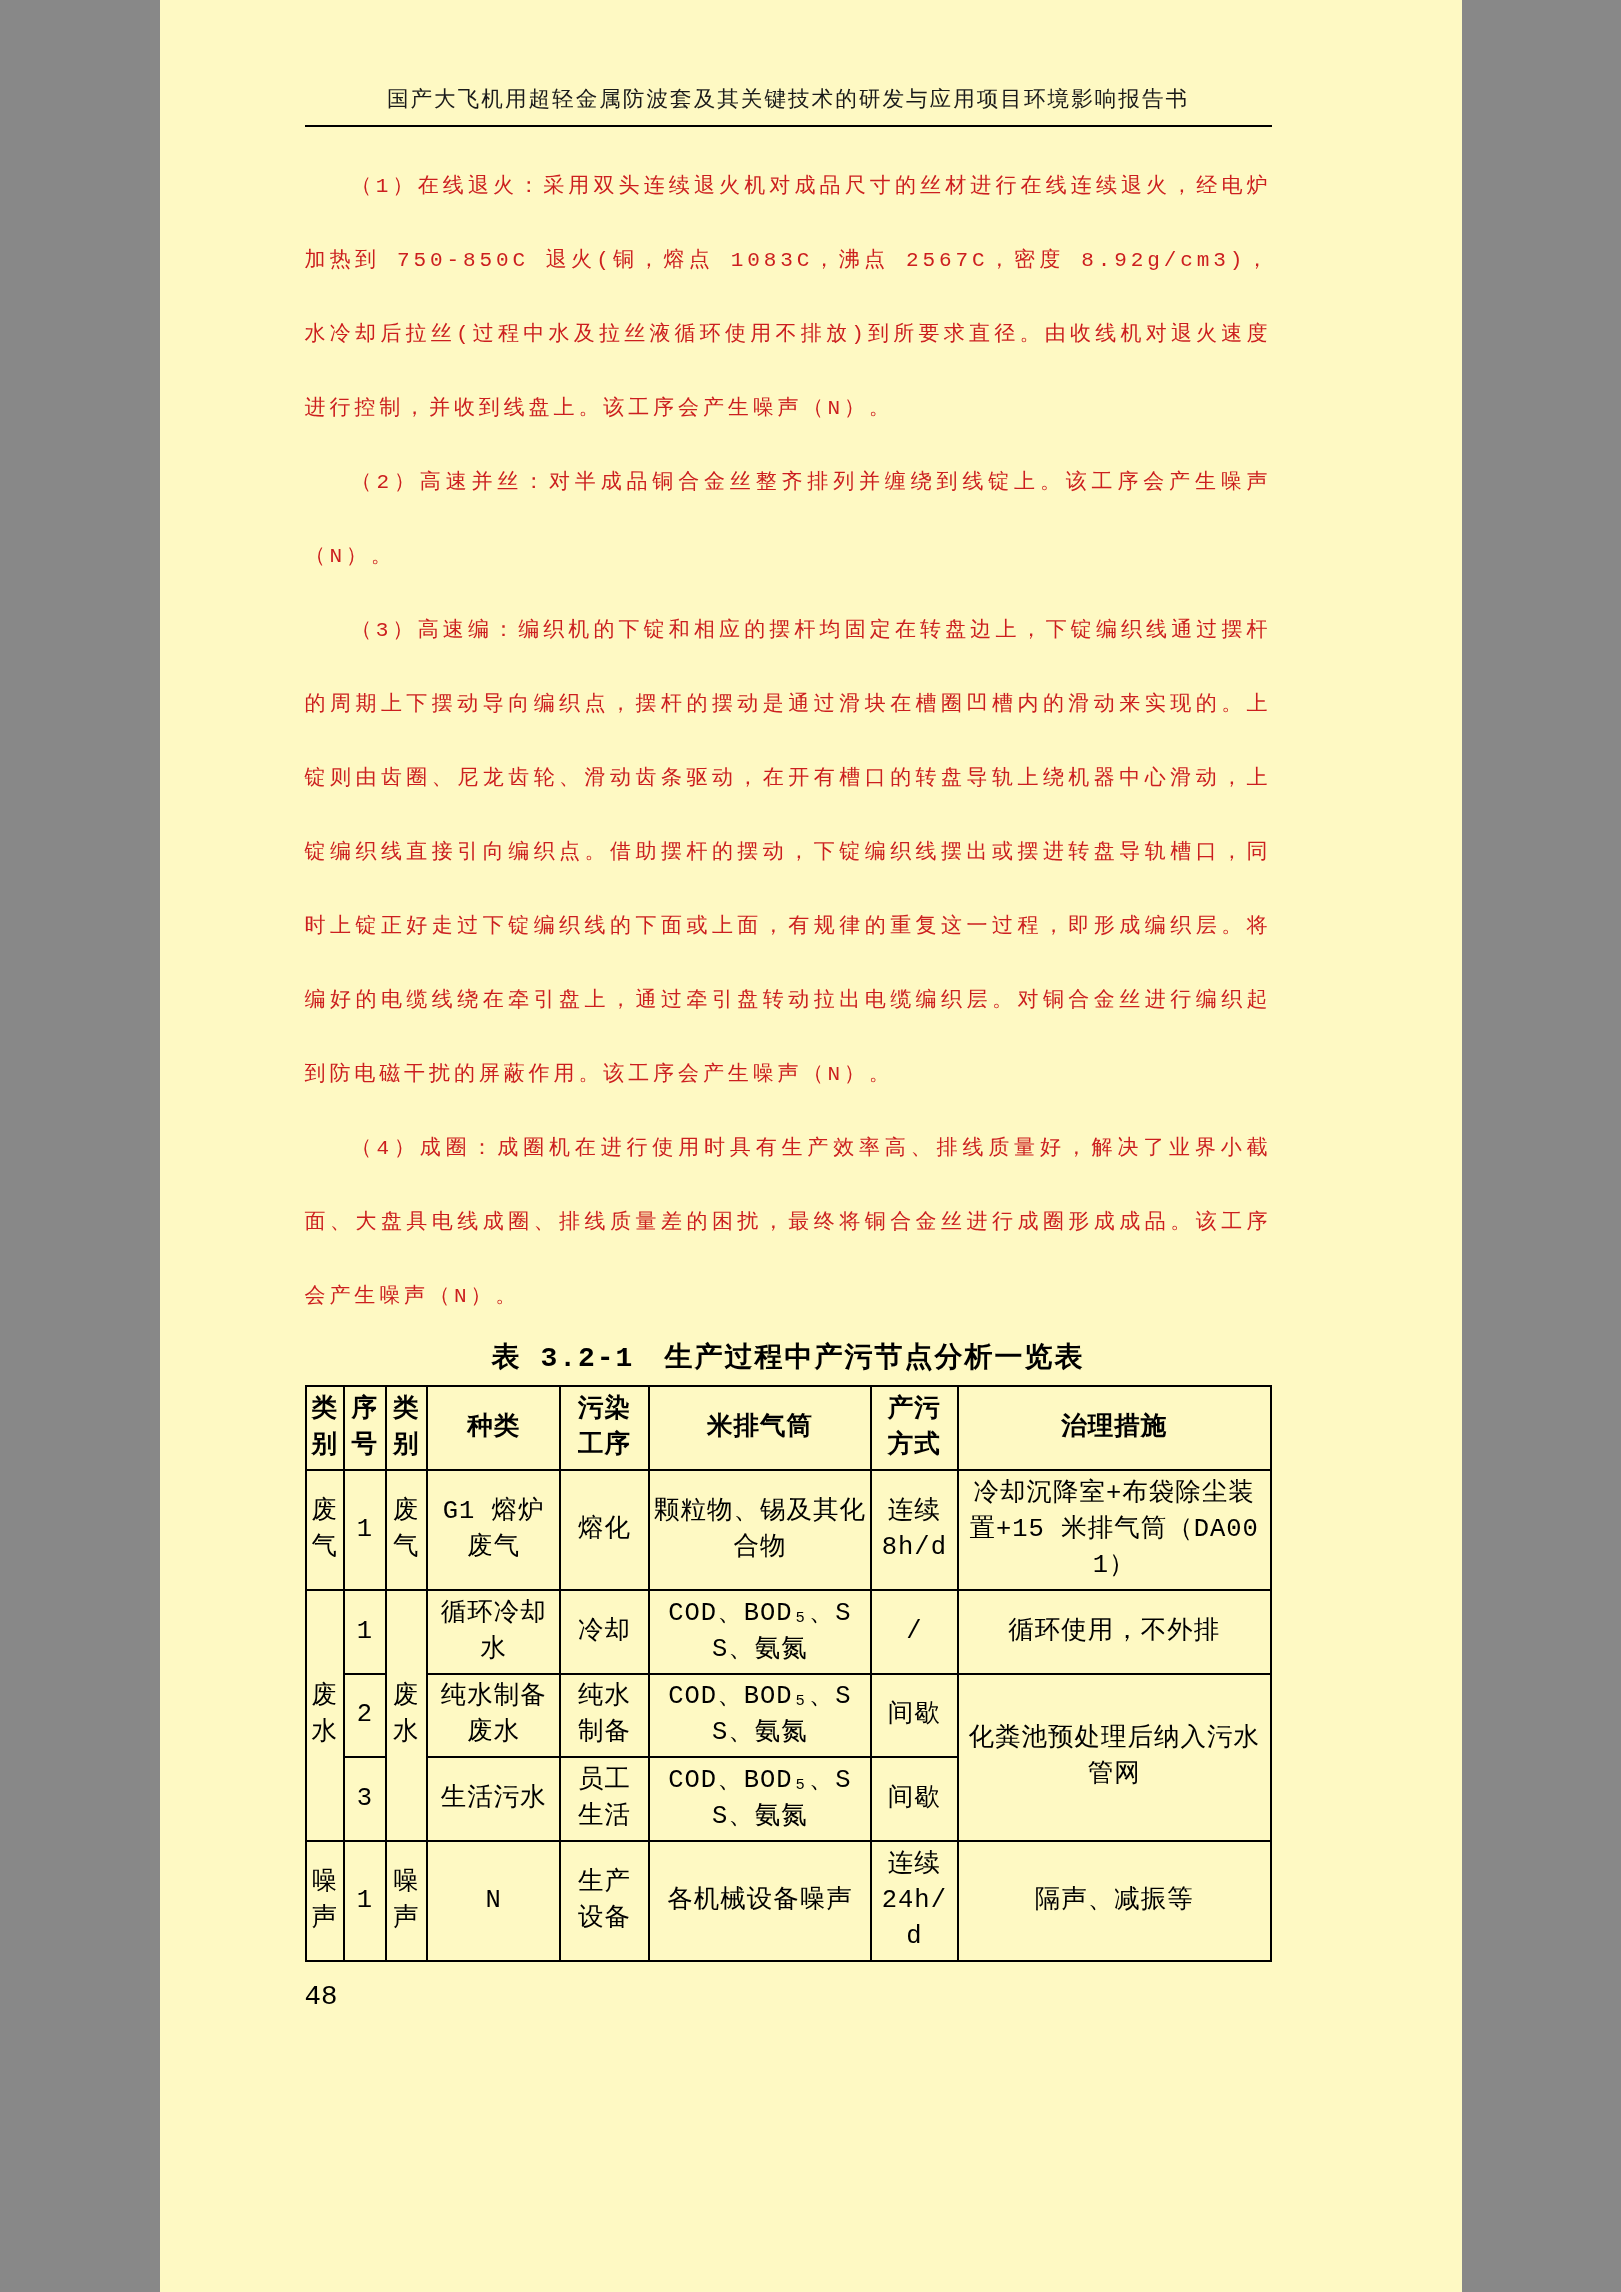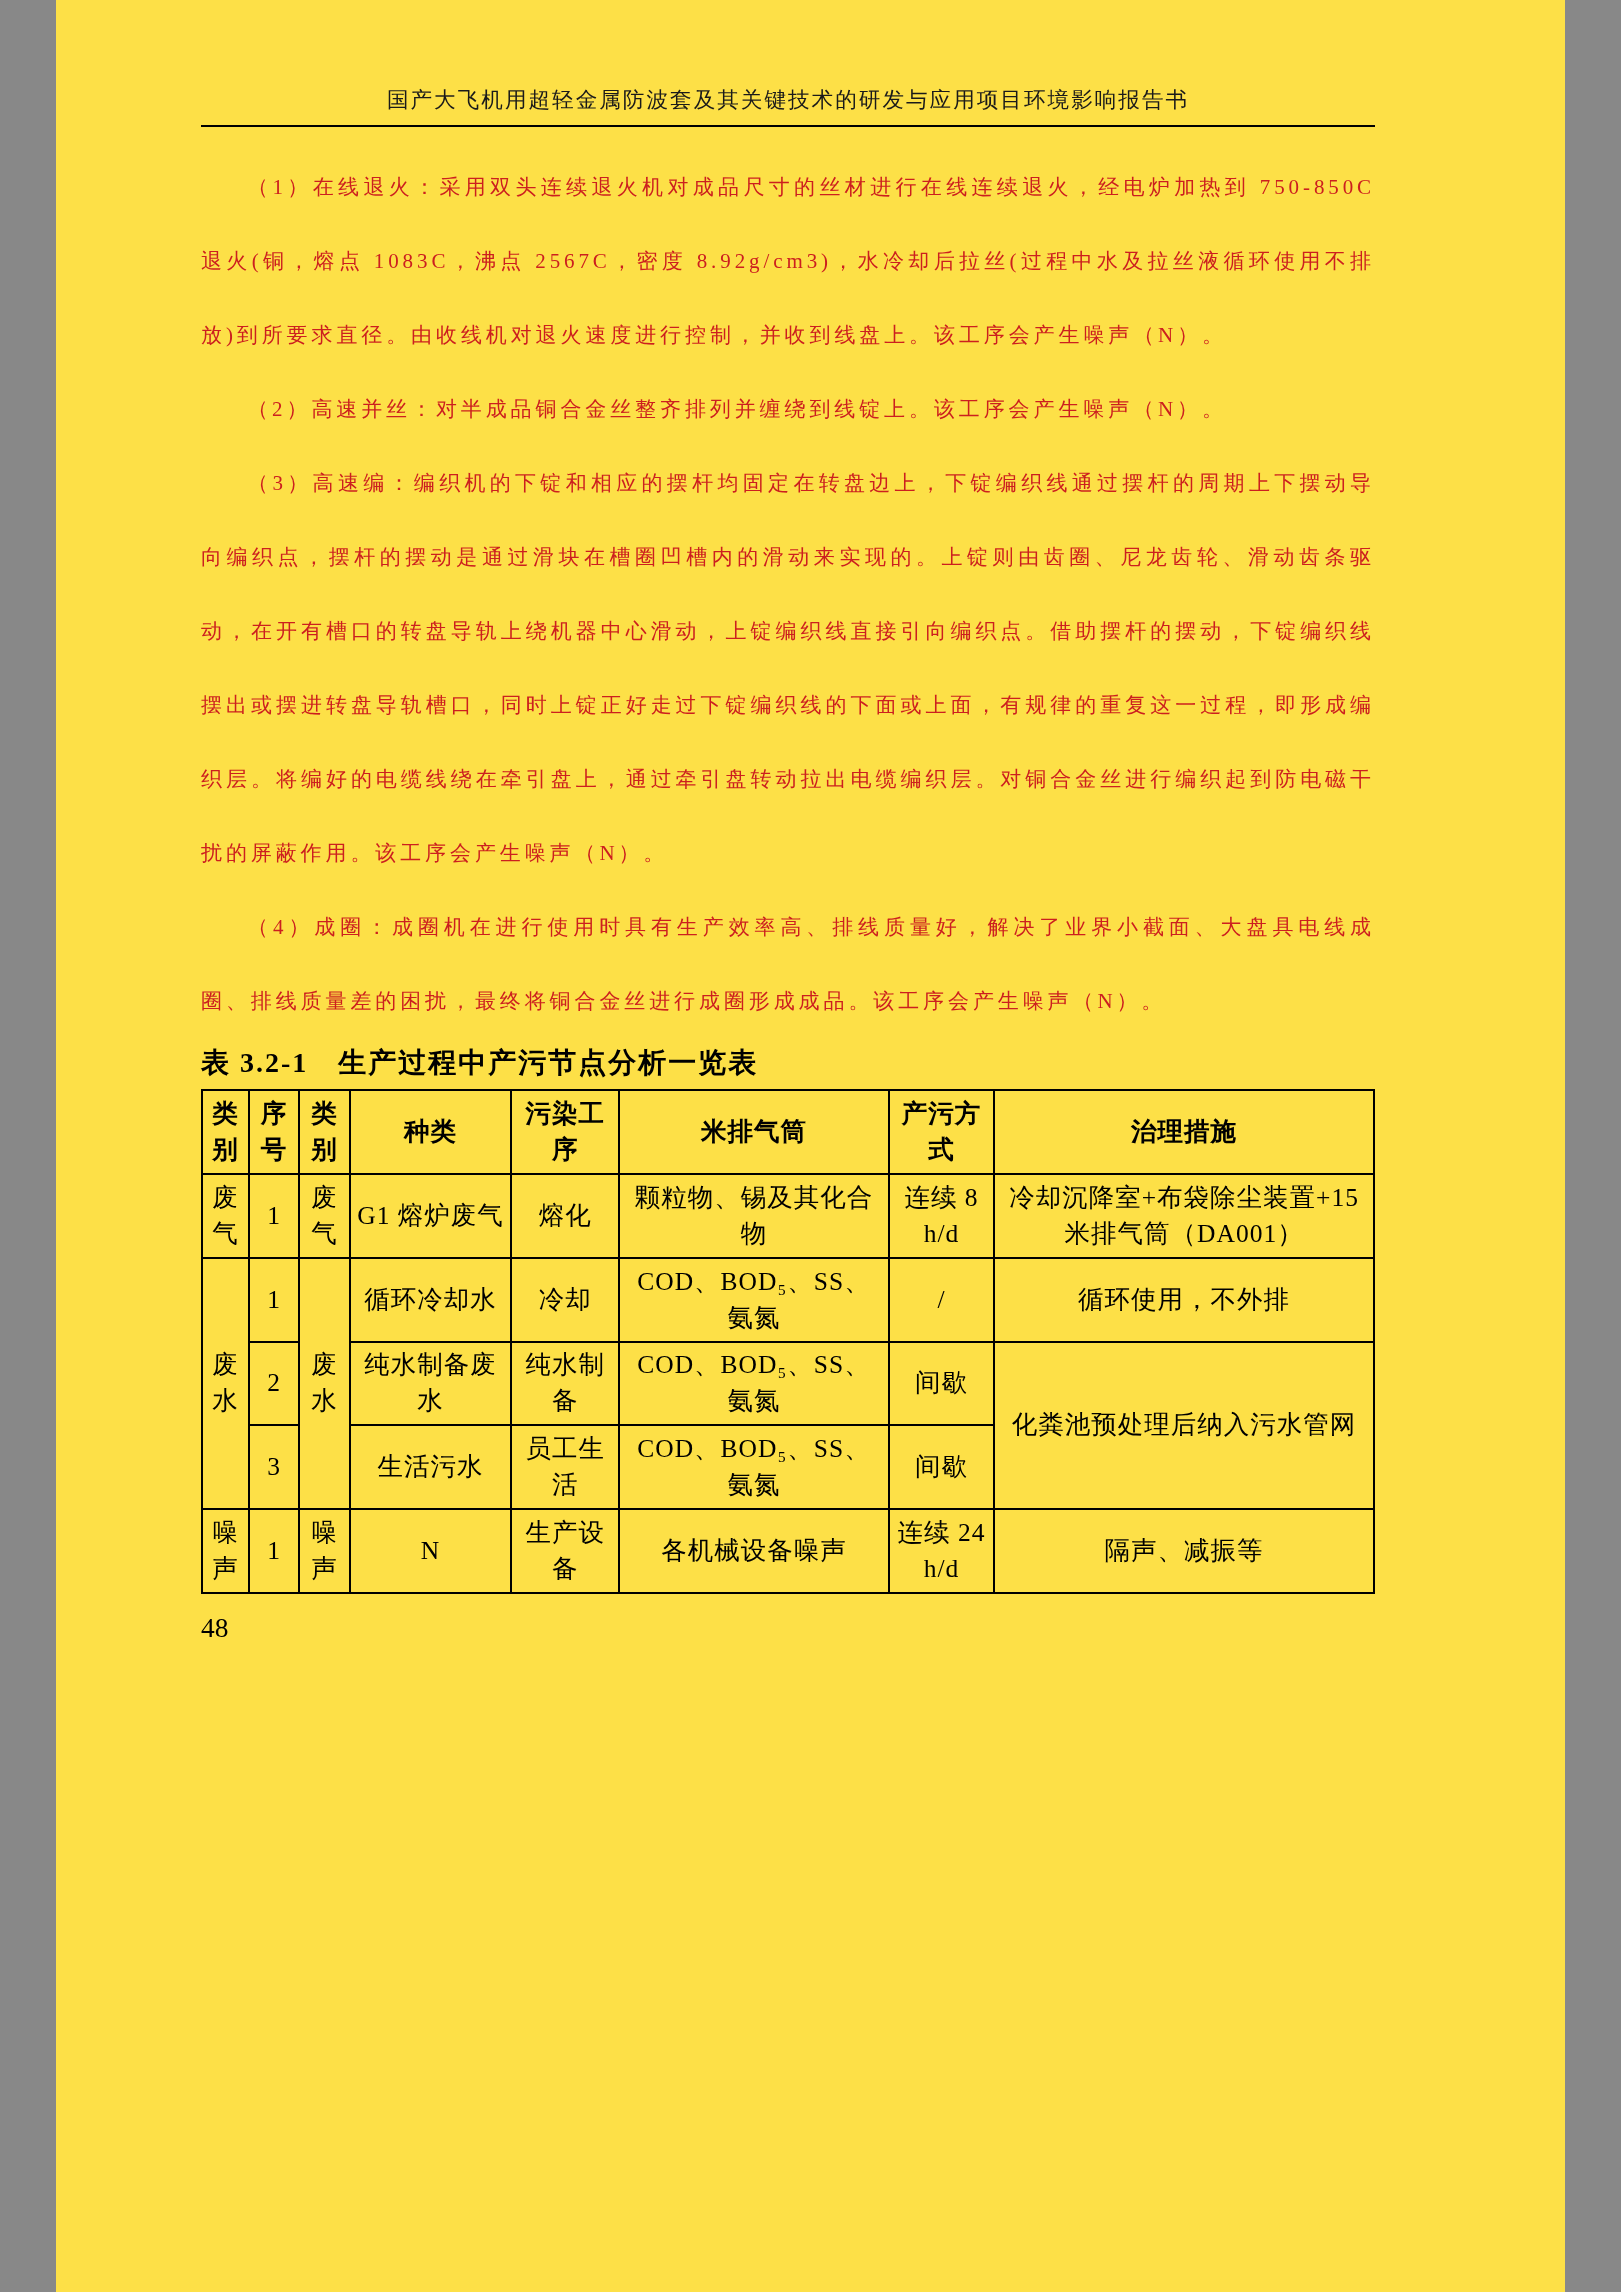--- a/index.html
+++ b/index.html
@@ -1,25 +1,25 @@
 <!DOCTYPE html>
 <html><head>
 <meta charset="utf-8">
 <style>
   html, body { margin: 0; padding: 0; background: #888; }
   .page {
     position: relative;
-    width: 1509px;
+    width: 1302px;
     height: 2293px;
     margin: 0 auto;
-    background: #fde047;
+    background: #fef9c3;
     box-sizing: border-box;
     padding: 86px 190px 0 145px;
     overflow: hidden;
-    font-family: Liberation Serif, serif;
+    font-family: Liberation Mono, monospace;
     color: #000000;
   }
   .header-title {
     text-align: center;
     font-size: 21.6px;
     line-height: 29px;
     letter-spacing: 2px;
     color: #1a1a1a;
     padding-bottom: 9.8px;
     border-bottom: 2.9px solid #000000;
@@ -46,21 +46,21 @@
   .section-intro {
     margin: 0;
     font-size: 30px;
     line-height: 59px;
     letter-spacing: 3.9px;
     text-indent: 2.2em;
     color: #000000;
     text-align: justify;
   }
   .table-caption {
-    text-align: left;
+    text-align: center;
     font-size: 28px;
     font-weight: bold;
     line-height: 45px;
     letter-spacing: 2px;
     color: #000000;
     margin: 2px 0 3.9px 0;
   }
   table.pollution {
     width: 100%;
     border-collapse: collapse;

